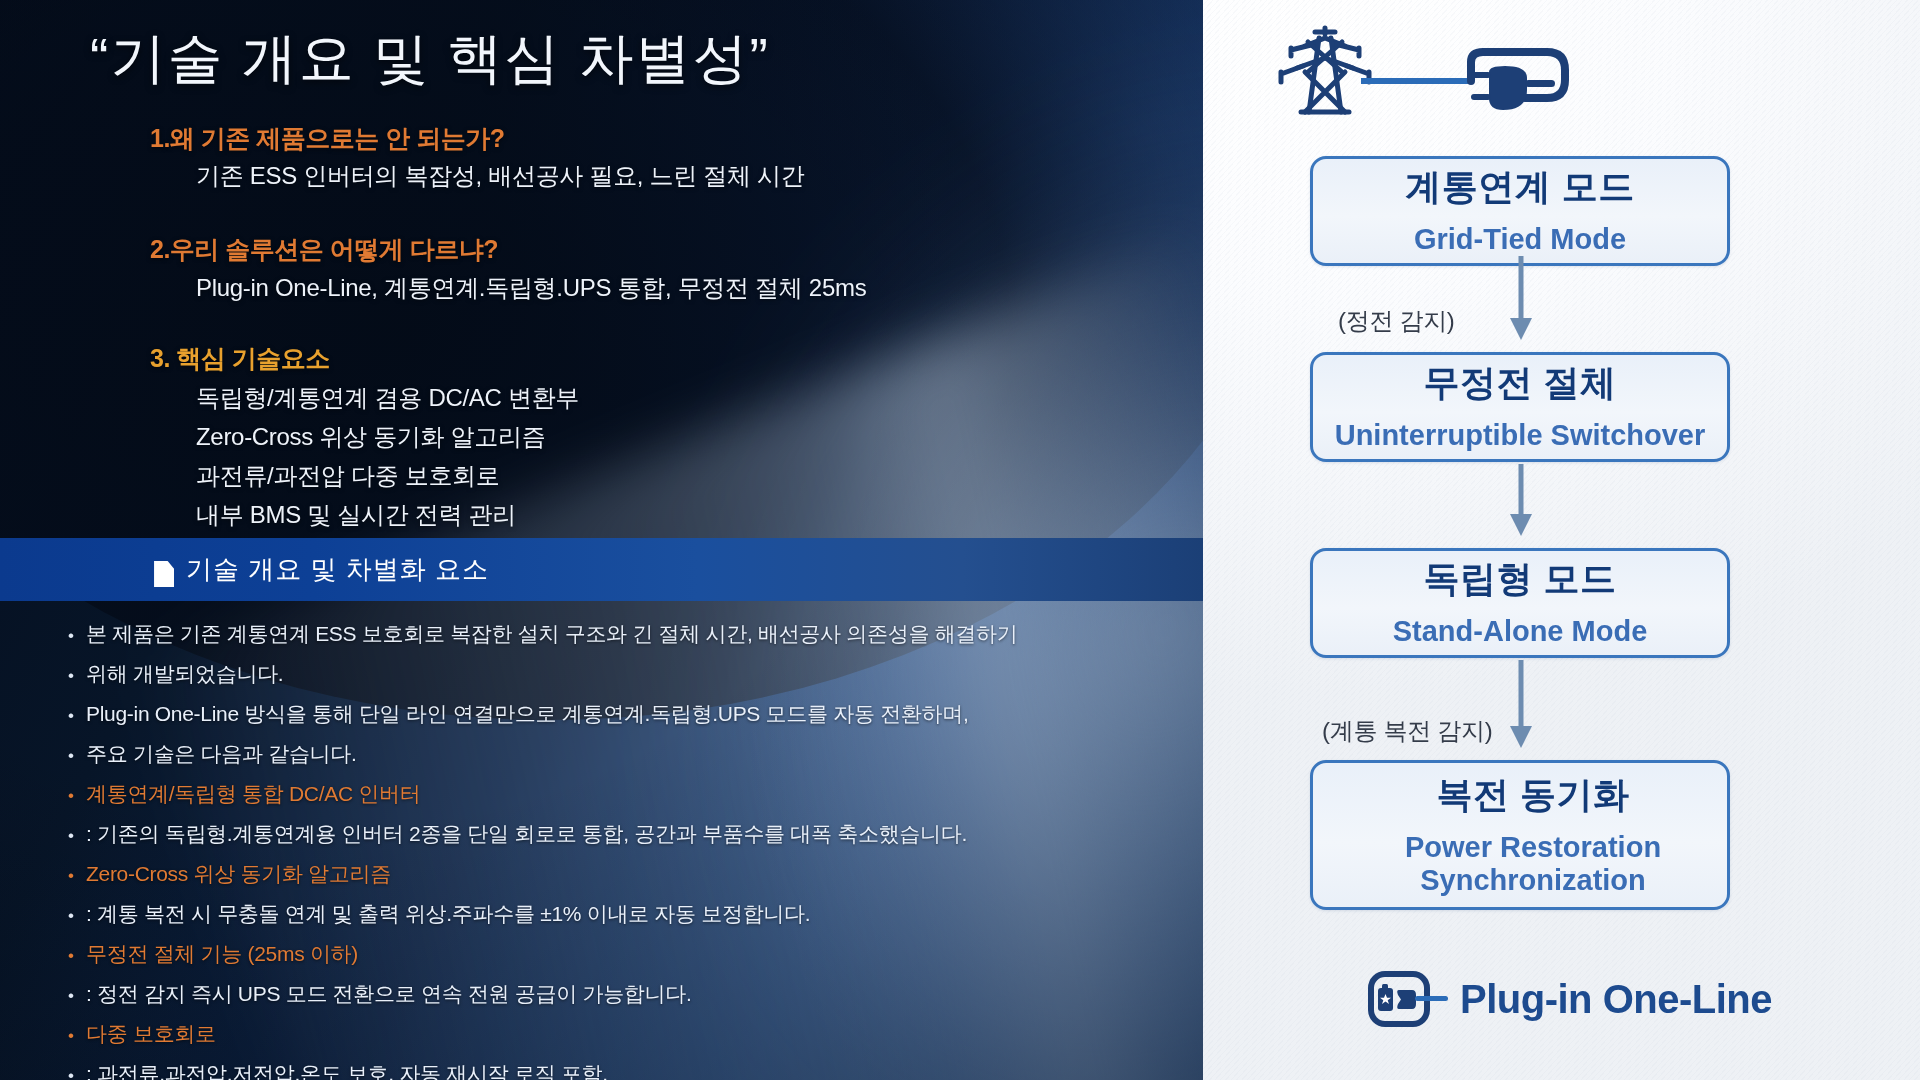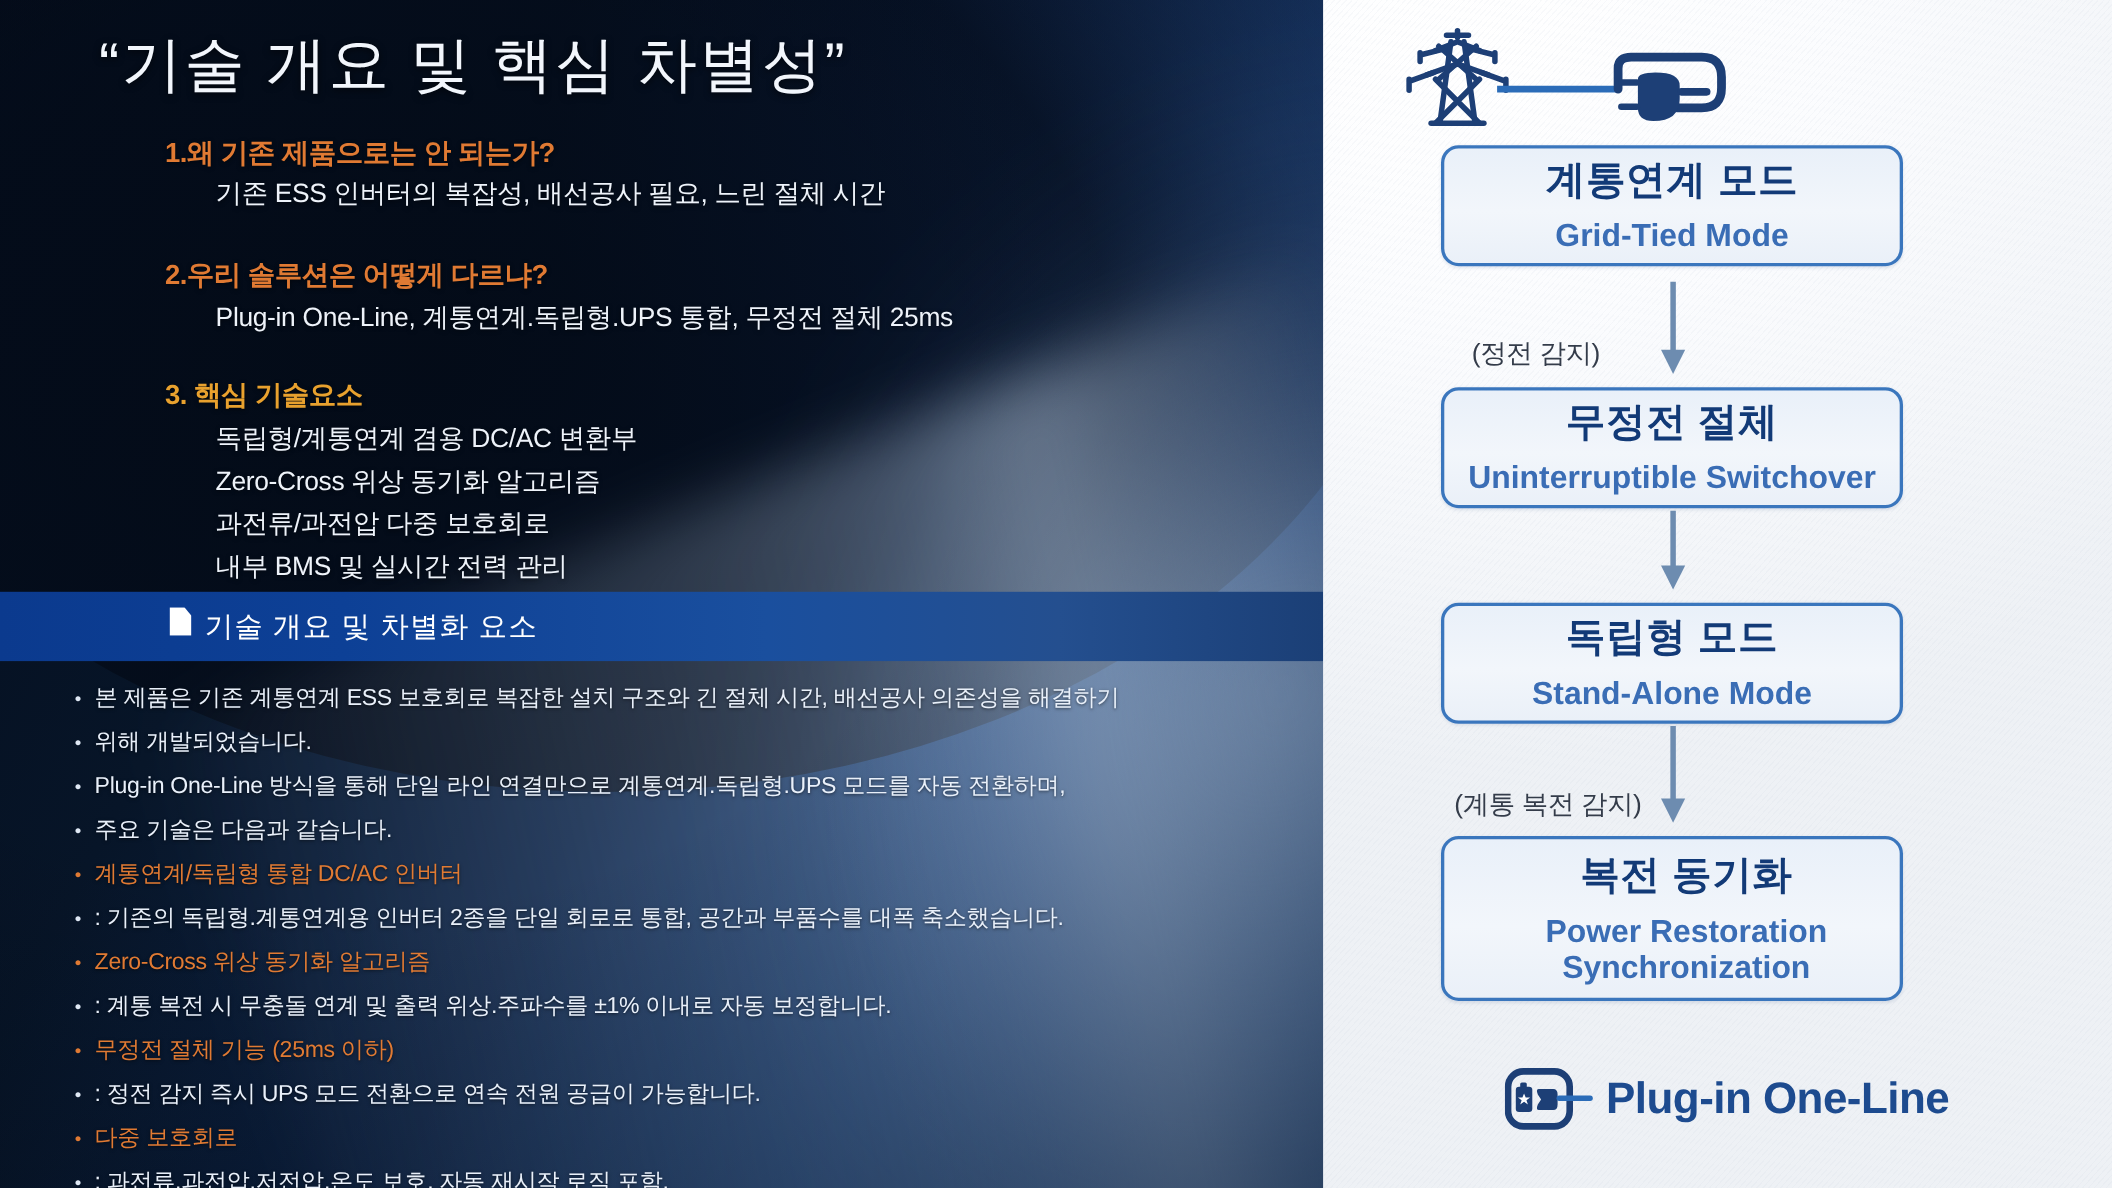--- a/index.html
+++ b/index.html
@@ -109,21 +109,21 @@
     position: absolute;
     left: 0; top: 538px;
     width: 1203px; height: 63px;
     background: linear-gradient(90deg, #0b3a8e 0%, #0d4096 26%, #1a4f9e 58%, #244f8f 80%, #1b3f76 100%);
     display: flex;
     align-items: center;
     justify-content: center;
   }
   #banner-inner {
     display: flex;
-    align-items: flex-start;
+    align-items: flex-end;
     gap: 12px;
     transform: translateX(-280px);
   }
   #banner-doc-icon {
     width: 20px; height: 26px;
     position: relative;
     flex: 0 0 auto;
   }
   #banner-doc-icon .pg {
     position: absolute; inset: 0;
@@ -210,21 +210,21 @@
     white-space: nowrap;
   }
   .flow-en {
     font-size: 29px;
     font-weight: bold;
     color: #3a6db5;
     line-height: 1.12;
     text-align: center;
     margin-top: 16px;
   }
-  #box-0 { top: 132px; height: 110px; }
+  #box-0 { top: 156px; height: 110px; }
   #box-1 { top: 352px; height: 110px; }
   #box-2 { top: 548px; height: 110px; }
   #box-3 { top: 760px; height: 150px; padding-left: 26px; }
 
   .flow-arrow {
     position: absolute;
     left: 1508px;
     width: 26px;
   }
   #arrow-0 { top: 256px; height: 92px; }

